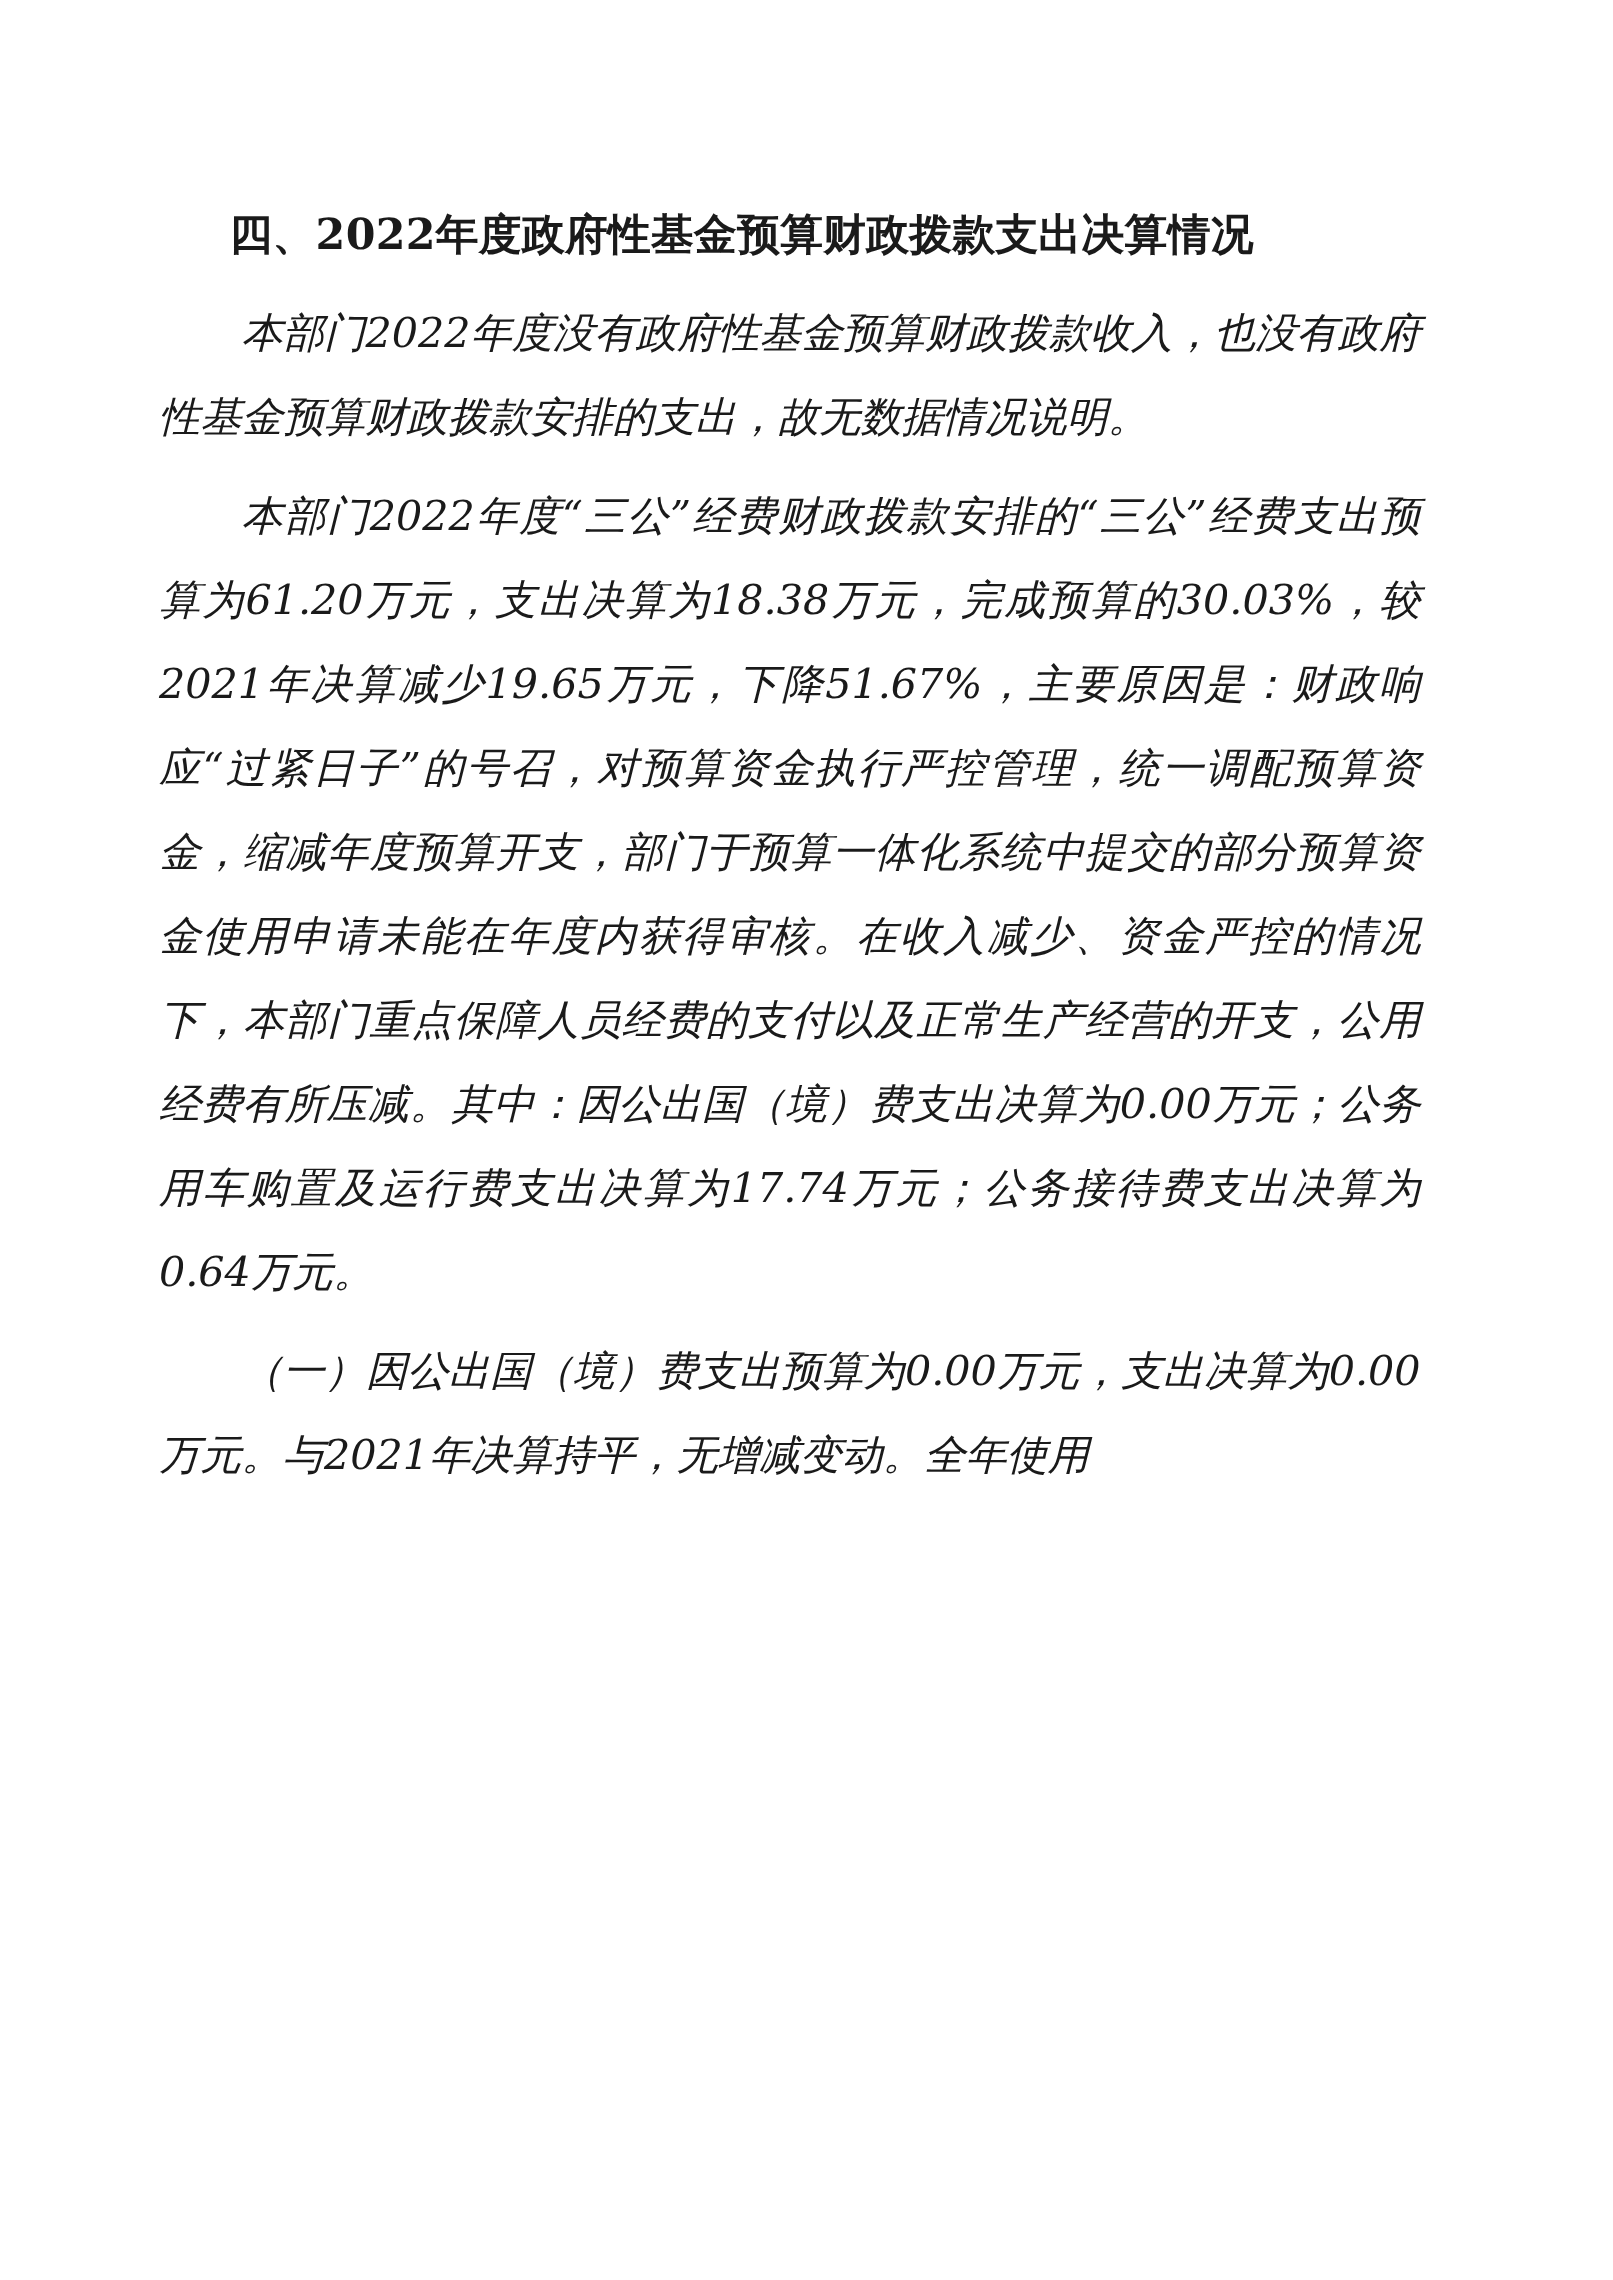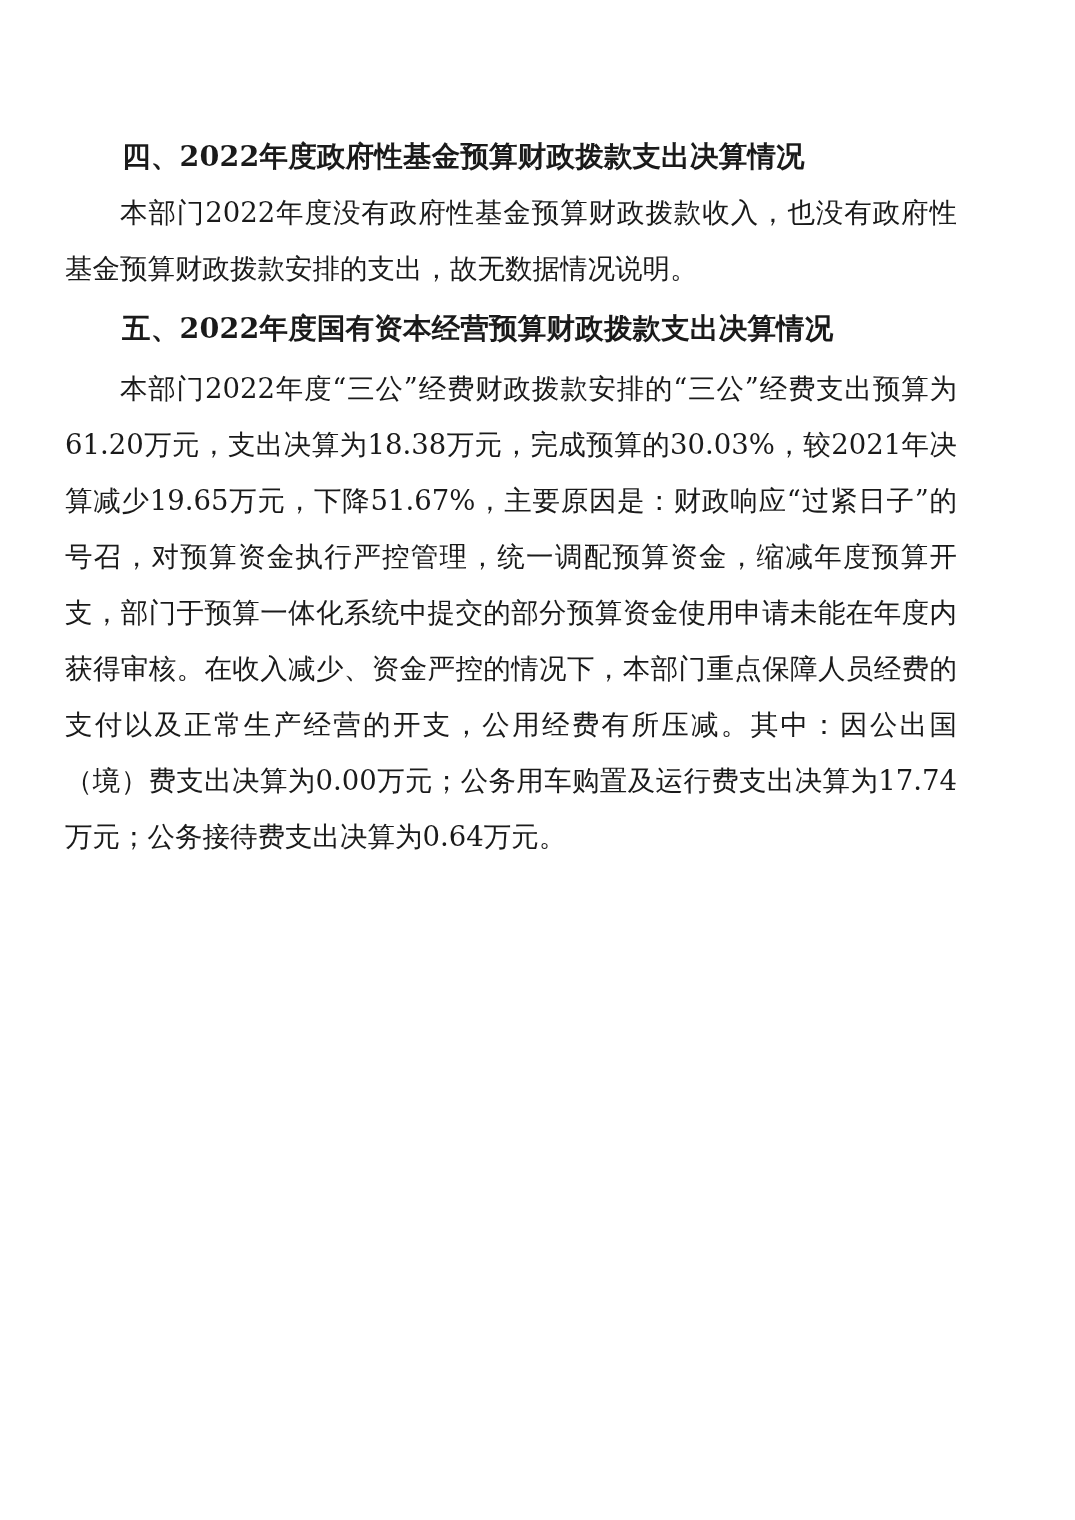--- a/index.html
+++ b/index.html
@@ -11,61 +11,62 @@
     width: 1075px;
     height: 1520px;
     font-family: "DejaVu Serif", "Liberation Serif", serif;
     color: #1a1a1a;
   }
   .page {
     position: relative;
     width: 1075px;
     height: 1520px;
     box-sizing: border-box;
-    padding: 128px 118px 60px 65px;
+    padding: 128px 118px 60px 96px;
   }
   .doc-body {
     font-size: 27.5px;
     line-height: 56px;
     text-align: justify;
     text-justify: inter-ideograph;
   }
   h2.section-heading {
     font-size: 28.5px;
     line-height: 56px;
     font-weight: bold;
     margin: 0;
     padding: 0;
     text-indent: 2em;
     text-align: justify;
     text-justify: inter-ideograph;
     letter-spacing: 0.2px;
   }
   p.para {
-    margin: 0;
+    margin: 10px;
     padding: 0;
     text-indent: 2em;
+    font-style: italic;
   }
   .block {
     margin: 0 0 4px 0;
   }
 </style>
 </head>
 <body>
 
 <div class="page">
   <div class="doc-body">
 
     <div class="block">
       <h2 class="section-heading">四、2022年度政府性基金预算财政拨款支出决算情况</h2>
       <p class="para">本部门2022年度没有政府性基金预算财政拨款收入，也没有政府性基金预算财政拨款安排的支出，故无数据情况说明。</p>
     </div>
 
     <div class="block">
-      <h2 class="section-heading">五、2022年度国有资本经营预算财政拨款支出决算情况</h2>
     </div>
 
     <div class="block">
       <p class="para">本部门2022年度“三公”经费财政拨款安排的“三公”经费支出预算为61.20万元，支出决算为18.38万元，完成预算的30.03%，较2021年决算减少19.65万元，下降51.67%，主要原因是：财政响应“过紧日子”的号召，对预算资金执行严控管理，统一调配预算资金，缩减年度预算开支，部门于预算一体化系统中提交的部分预算资金使用申请未能在年度内获得审核。在收入减少、资金严控的情况下，本部门重点保障人员经费的支付以及正常生产经营的开支，公用经费有所压减。其中：因公出国（境）费支出决算为0.00万元；公务用车购置及运行费支出决算为17.74万元；公务接待费支出决算为0.64万元。</p>
+      <p class="para">（一）因公出国（境）费支出预算为0.00万元，支出决算为0.00万元。与2021年决算持平，无增减变动。全年使用</p>
     </div>
 
   </div>
 </div>
 
 </body></html>

